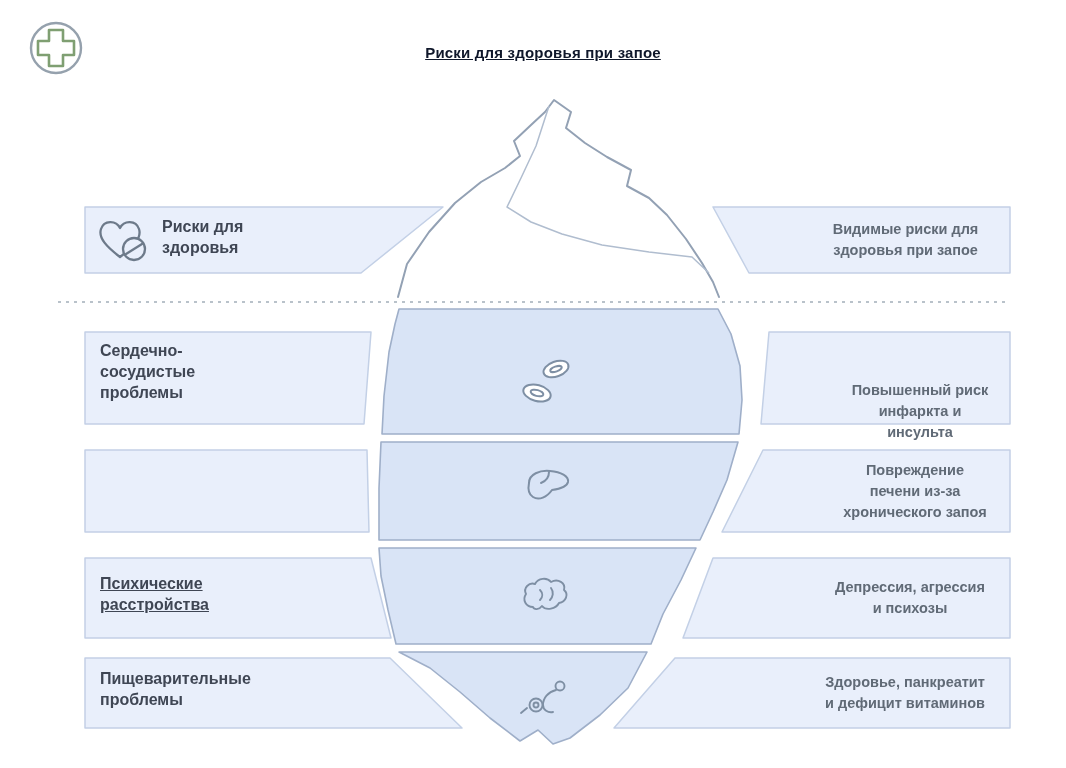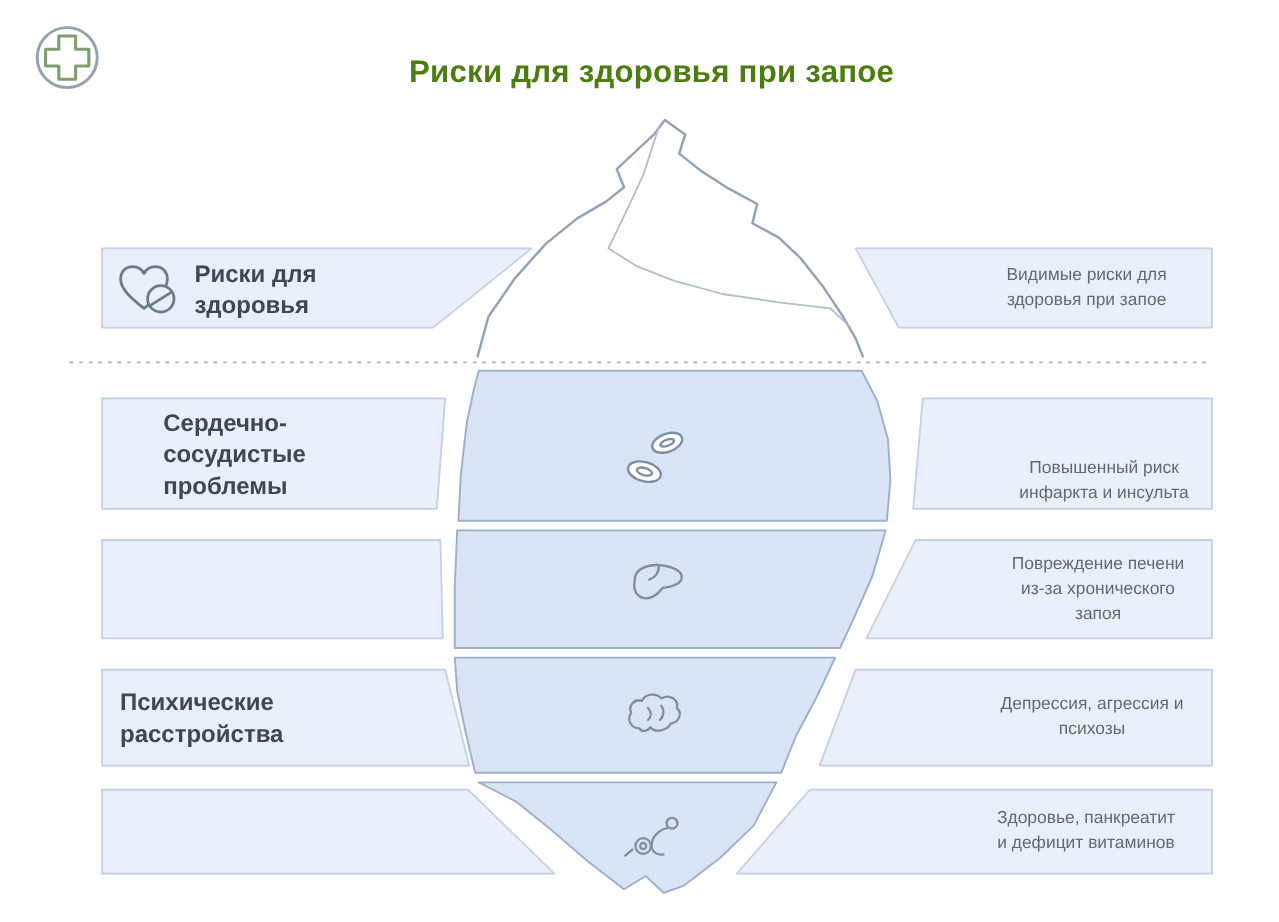--- a/index.html
+++ b/index.html
@@ -8,38 +8,39 @@
     width:1066px;height:768px;
     background:#ffffff;
     font-family:"Liberation Sans","DejaVu Sans",sans-serif;
     overflow:hidden;
   }
   #diagram-svg{position:absolute;left:0;top:0;}
   .txt{position:absolute;}
   .page-title{
     top:44px;left:283px;width:520px;
     text-align:center;
-    font-size:26px;font-weight:bold;color:#4d7c0f;
+    font-size:15px;font-weight:bold;color:#0f172a;
     letter-spacing:.2px;
+    text-decoration:underline;
   }
   .logo-text{
     top:27px;left:93px;
     font-size:19.5px;color:#97a2ad;line-height:1.2;
     letter-spacing:.3px;
   }
   .heading{
-    font-size:20px;font-weight:bold;color:#3f4654;line-height:1.32;
+    font-size:16px;font-weight:bold;color:#3f4654;line-height:1.32;
   }
   .desc{
-    font-size:14.5px;color:#606a76;line-height:1.45;text-align:center;
+    font-size:14.5px;color:#606a76;line-height:1.45;text-align:center;font-weight:bold;
   }
   .h1{top:216px;left:162px;width:125px;}
-  .h2{top:340px;left:100px;width:150px;margin-left:36px;}
+  .h2{top:340px;left:100px;width:150px;}
   .h3{top:466px;left:100px;width:210px;}
-  .h4{top:573px;left:100px;width:165px;}
+  .h4{top:573px;left:100px;width:165px;text-decoration:underline;}
   .h5{top:668px;left:100px;width:175px;}
   .d1{top:219px;left:818px;width:175px;}
   .d2{top:357px;left:845px;width:150px;margin-top:23px;}
   .d3{top:460px;left:840px;width:150px;}
   .d4{top:577px;left:830px;width:160px;}
   .d5{top:672px;left:825px;width:160px;}
 </style>
 </head>
 <body>
 
@@ -121,20 +122,21 @@
       <path d="M521,713 L527,708"></path>
     </g>
   </svg>
 
   <div class="txt page-title">Риски для здоровья при запое</div>
 
 
   <div class="txt heading h1">Риски для здоровья</div>
   <div class="txt heading h2">Сердечно-сосудистые проблемы</div>
   <div class="txt heading h4">Психические расстройства</div>
+  <div class="txt heading h5">Пищеварительные проблемы</div>
 
   <div class="txt desc d1">Видимые риски для здоровья при запое</div>
   <div class="txt desc d2">Повышенный риск инфаркта и инсульта</div>
   <div class="txt desc d4">Депрессия, агрессия и психозы</div>
   <div class="txt desc d3">Повреждение печени из-за хронического запоя</div>
   <div class="txt desc d5">Здоровье, панкреатит и дефицит витаминов</div>
 
 </div>
 
 </body></html>

